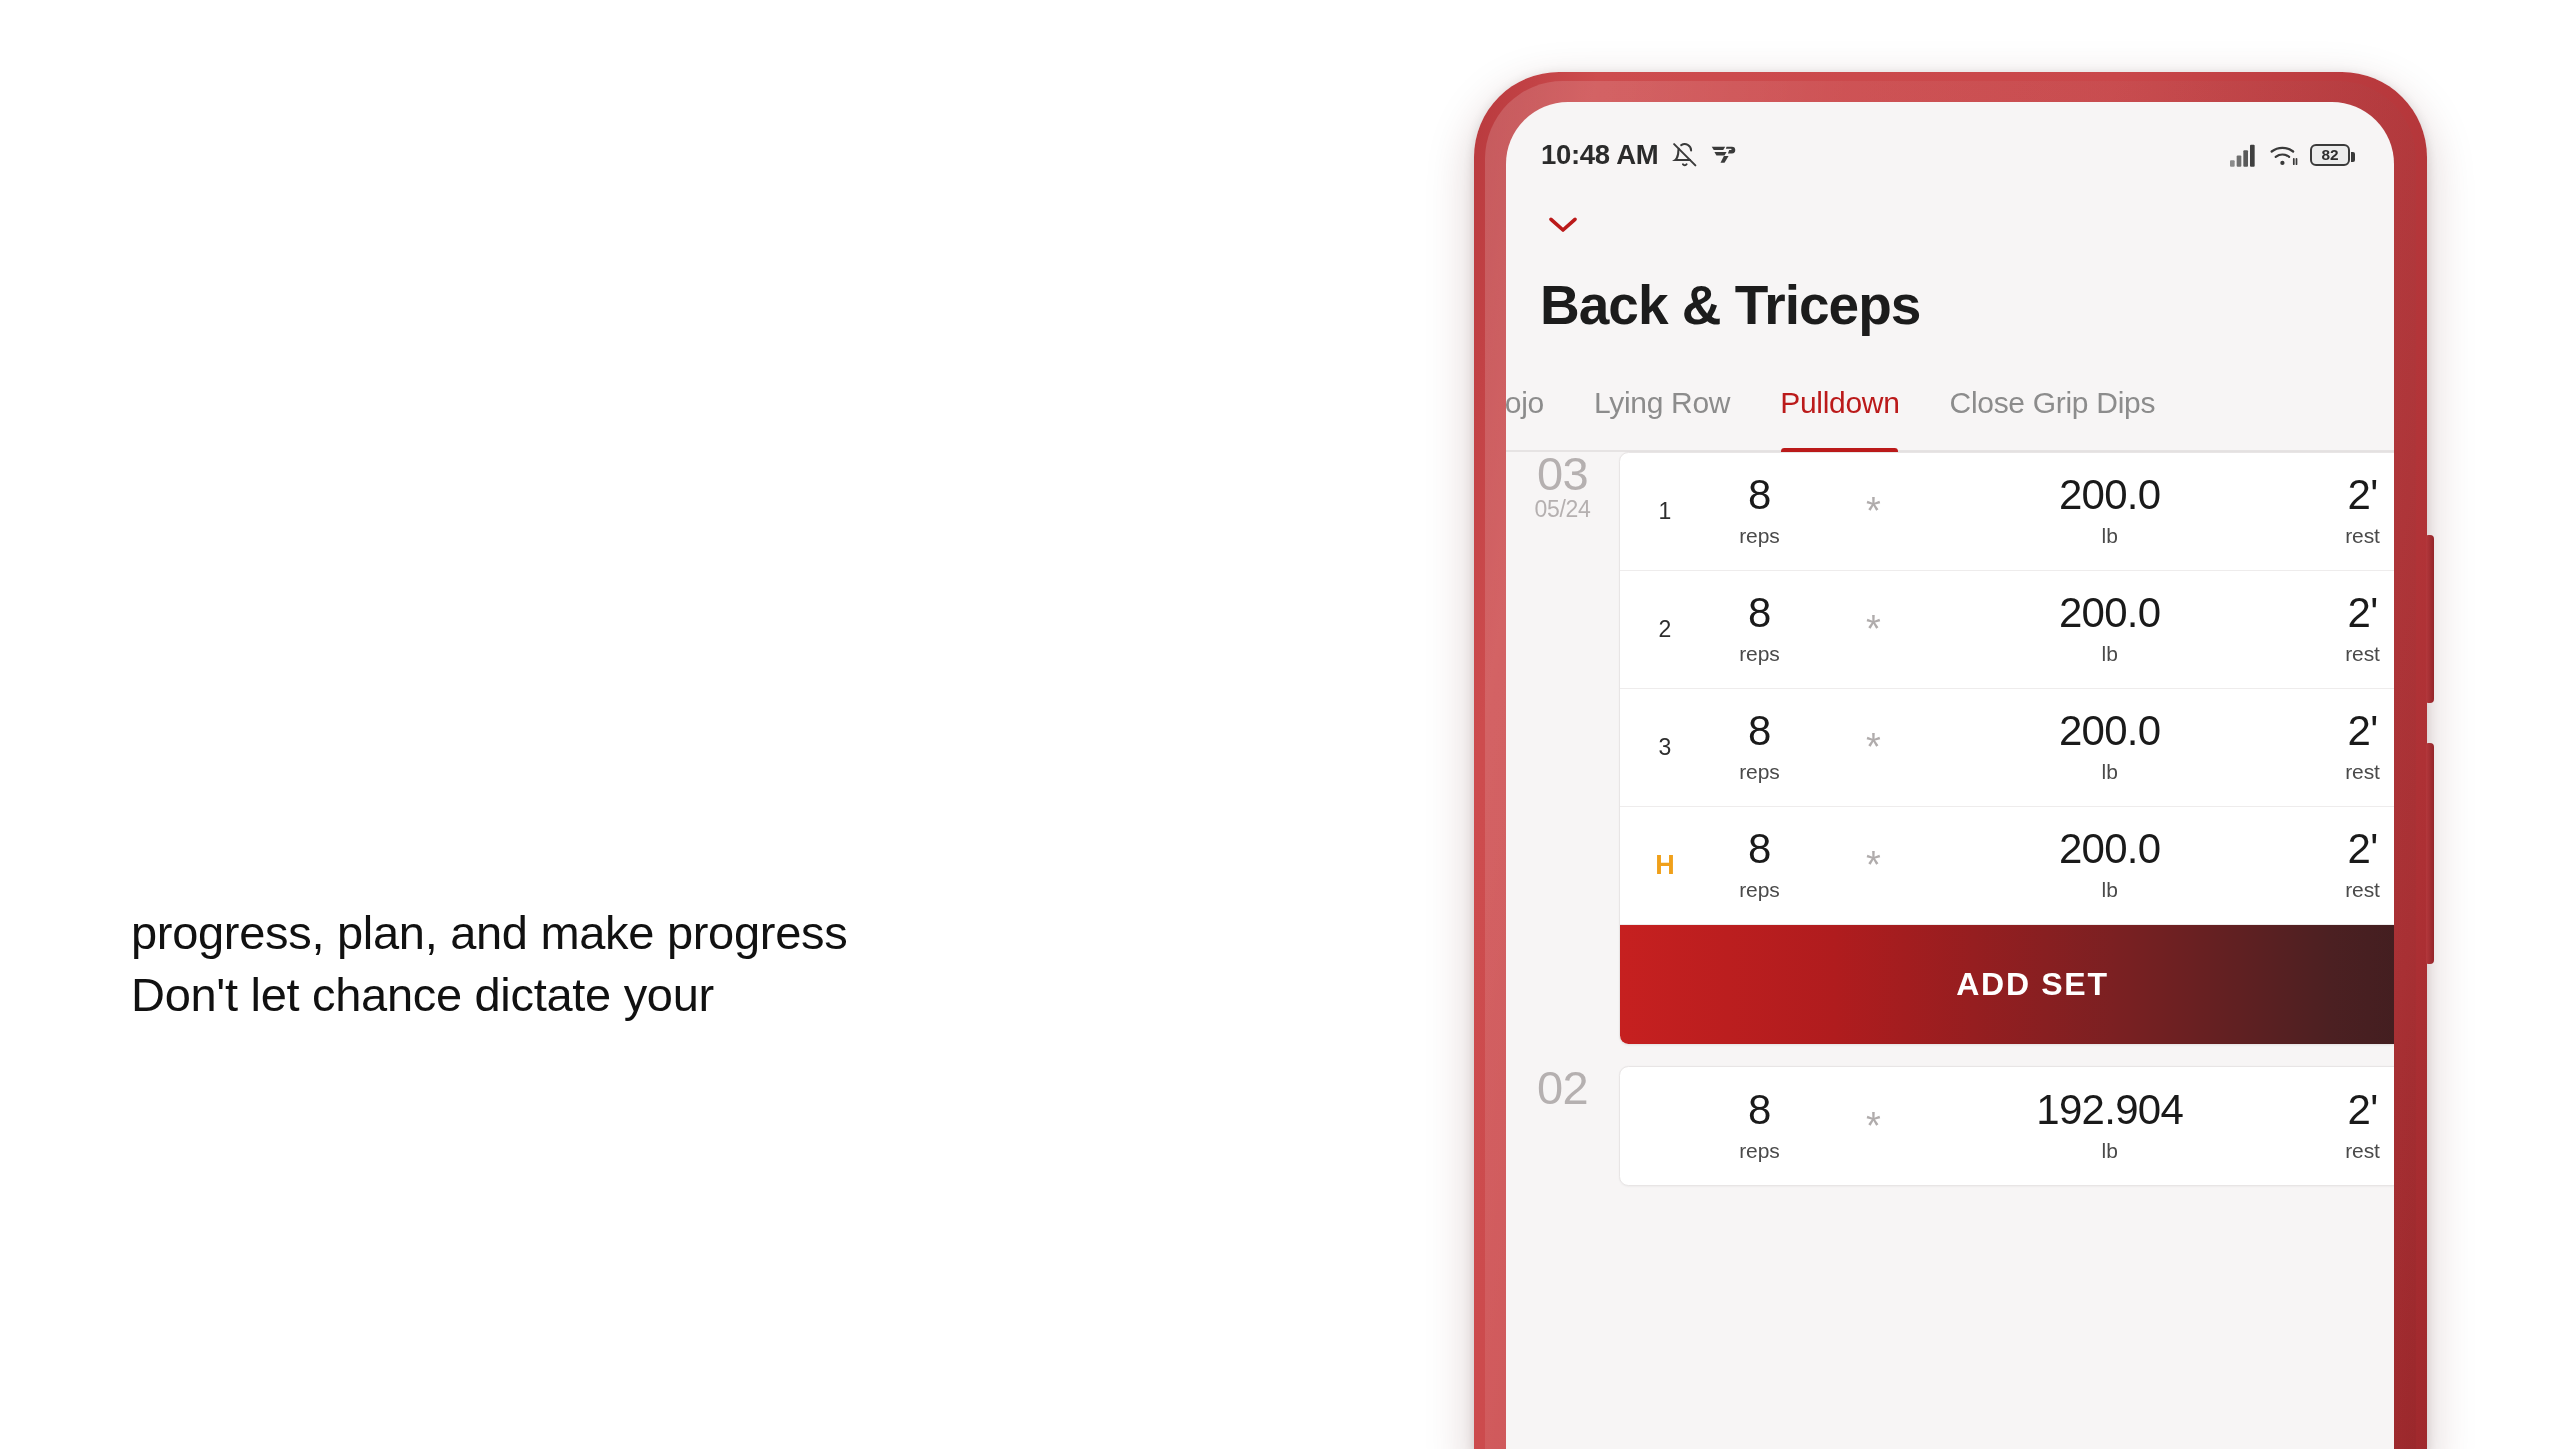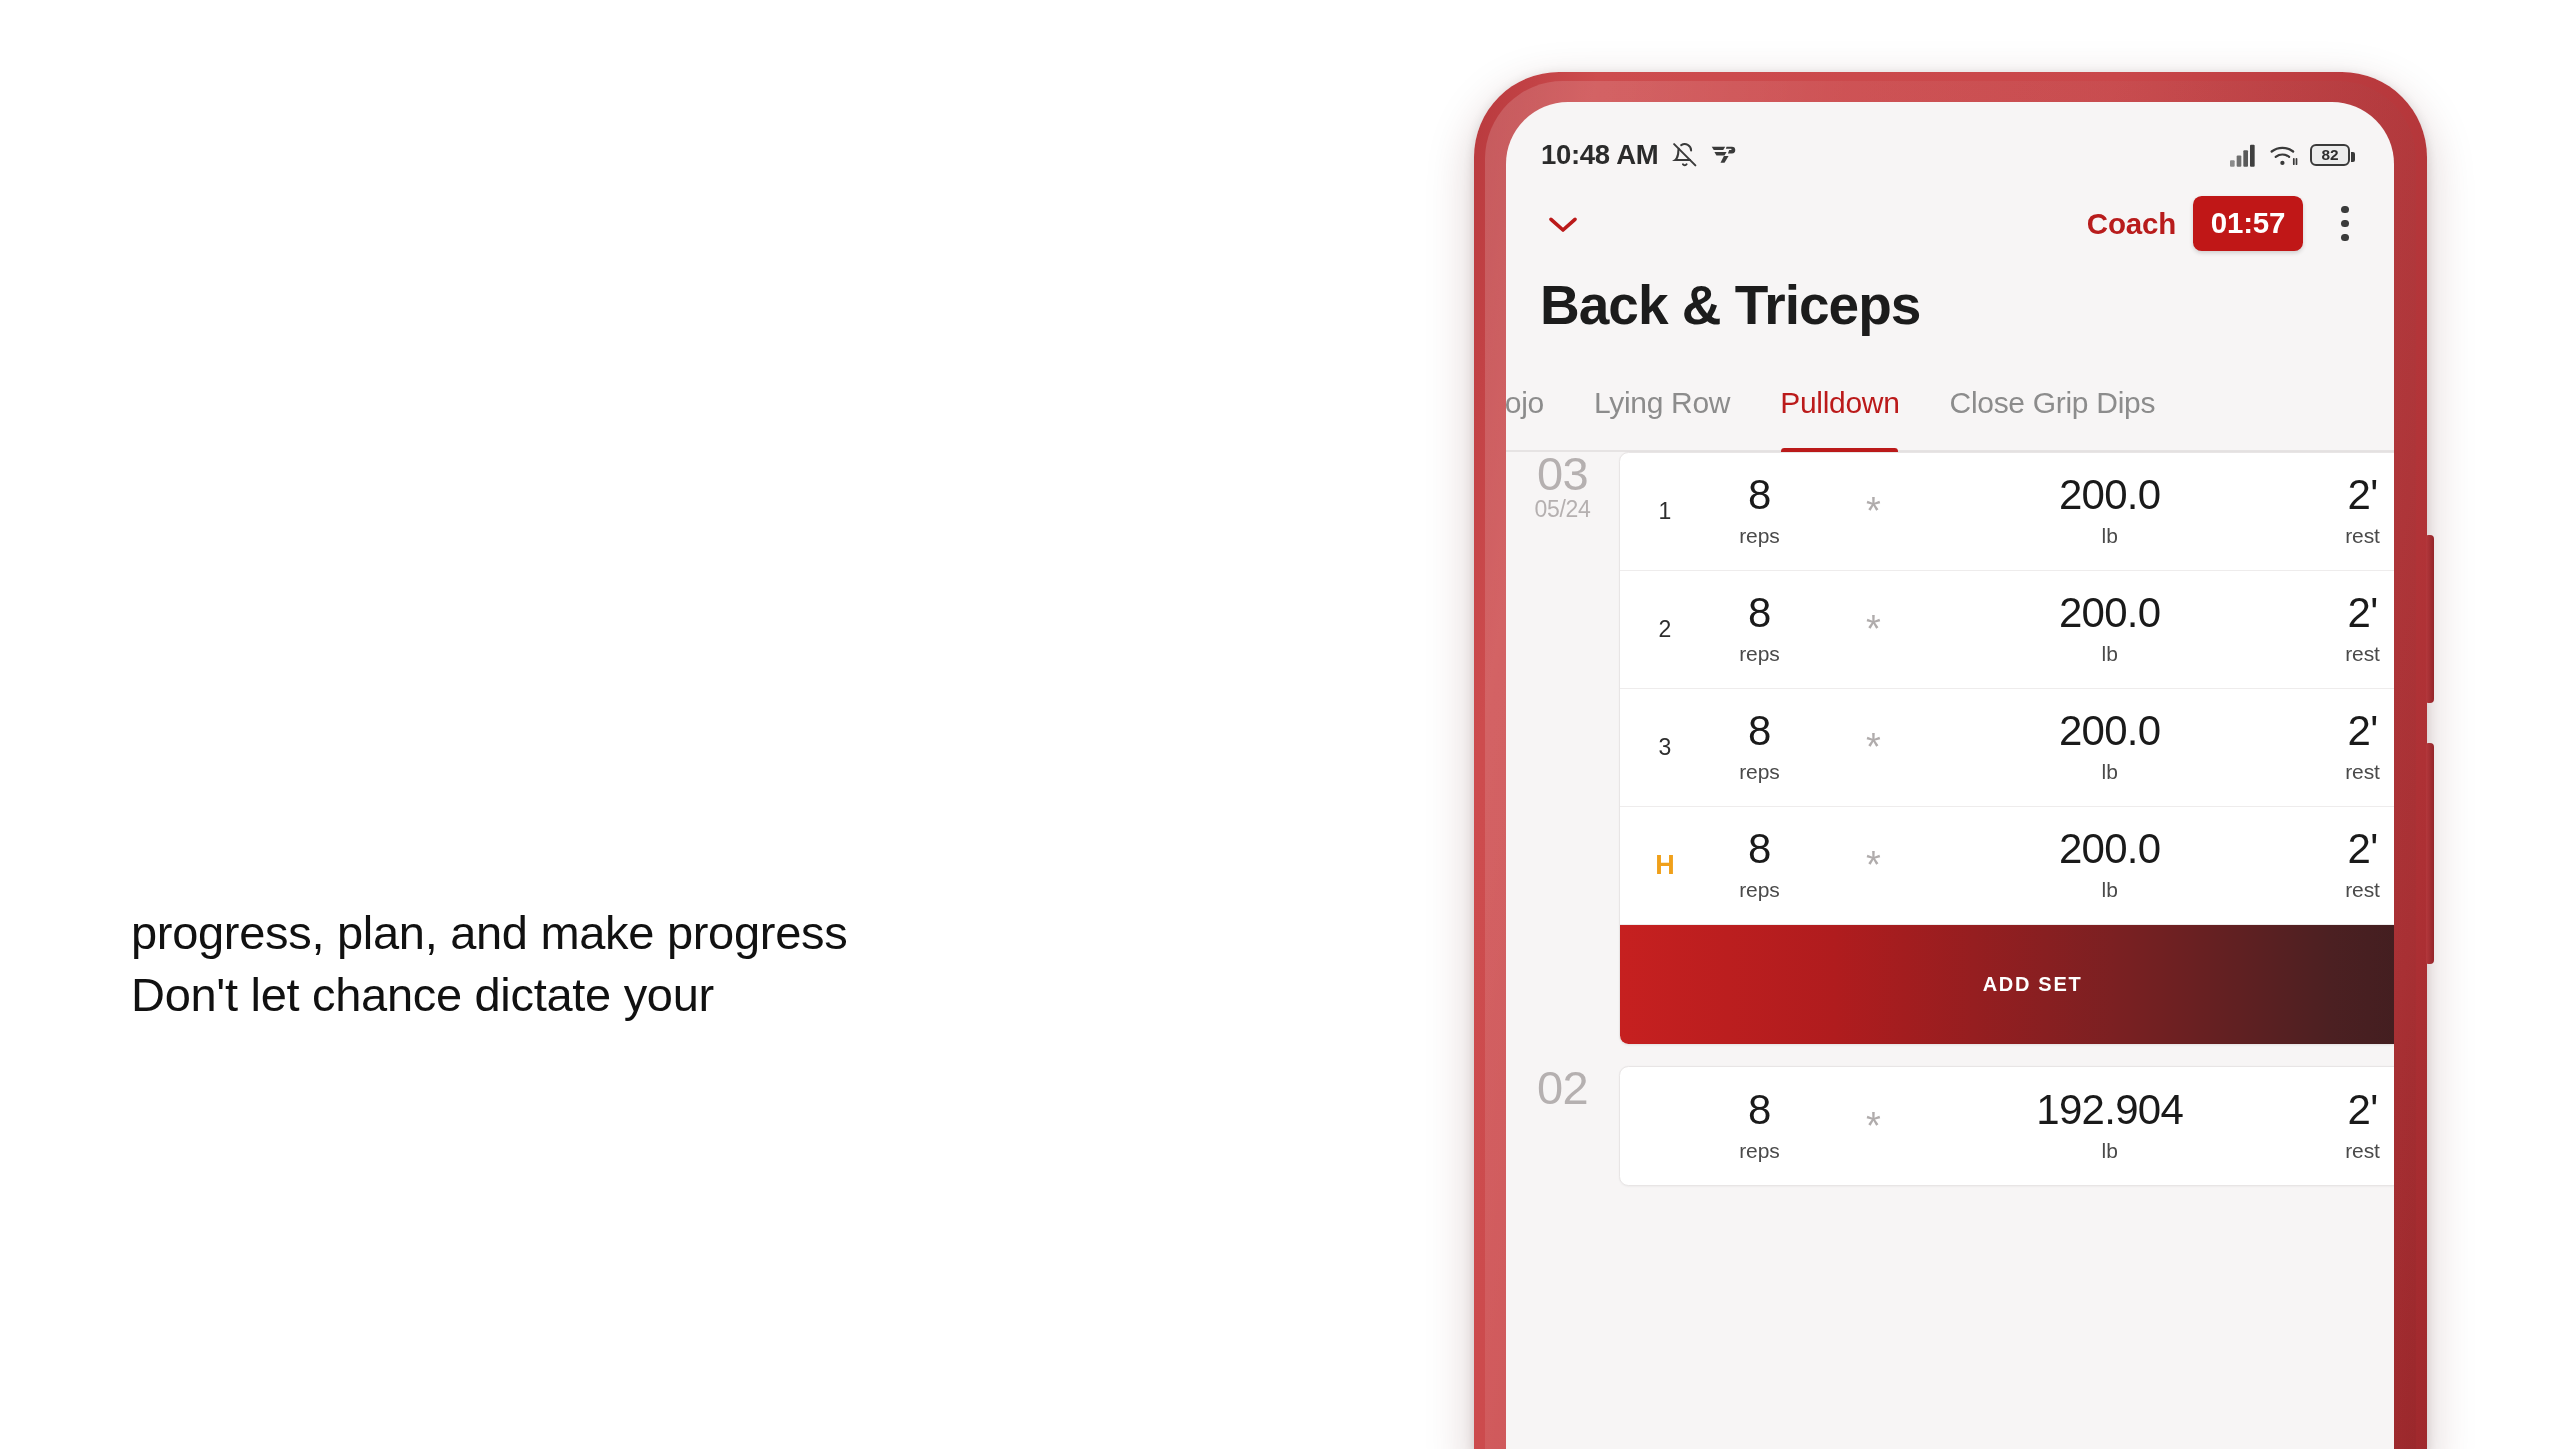--- a/index.html
+++ b/index.html
@@ -343,21 +343,21 @@
   .c-weight { flex: 1 1 auto; }
   .c-rest   { flex: 0 0 127px; }
 
   .add-set-btn {
     display: block;
     width: 100%;
     height: 119px;
     border: none;
     background: linear-gradient(90deg, #c62020 0%, #b01c1e 26%, #7b2022 60%, #4c2022 86%, #3d1d1f 100%);
     color: #ffffff;
-    font-size: 20px;
+    font-size: 32px;
     font-weight: 700;
     letter-spacing: 1.7px;
     cursor: pointer;
   }
 </style>
 </head>
 <body>
 
 <div id="stage">
 
@@ -414,29 +414,20 @@
           </div>
         </div>
 
         <div class="app-toolbar">
           <div class="chevron-down-btn">
             <svg width="32" height="20" viewBox="0 0 48 30" fill="none" stroke="#bb1a1a" stroke-width="5.5" stroke-linecap="round" stroke-linejoin="round">
               <polyline points="6,8 24,24 42,8"></polyline>
             </svg>
           </div>
 
-          <div class="toolbar-right">
-            <span class="coach-label">Coach</span>
-            <span class="timer-badge">01:57</span>
-            <div class="kebab-btn">
-              <span class="kebab-dot"></span>
-              <span class="kebab-dot"></span>
-              <span class="kebab-dot"></span>
-            </div>
-          </div>
         </div>
 
         <div class="workout-title">Back &amp; Triceps</div>
 
         <div class="tabs">
           <div class="tab first">g jojo</div>
           <div class="tab">Lying Row</div>
           <div class="tab active">Pulldown</div>
           <div class="tab">Close Grip Dips</div>
         </div>

